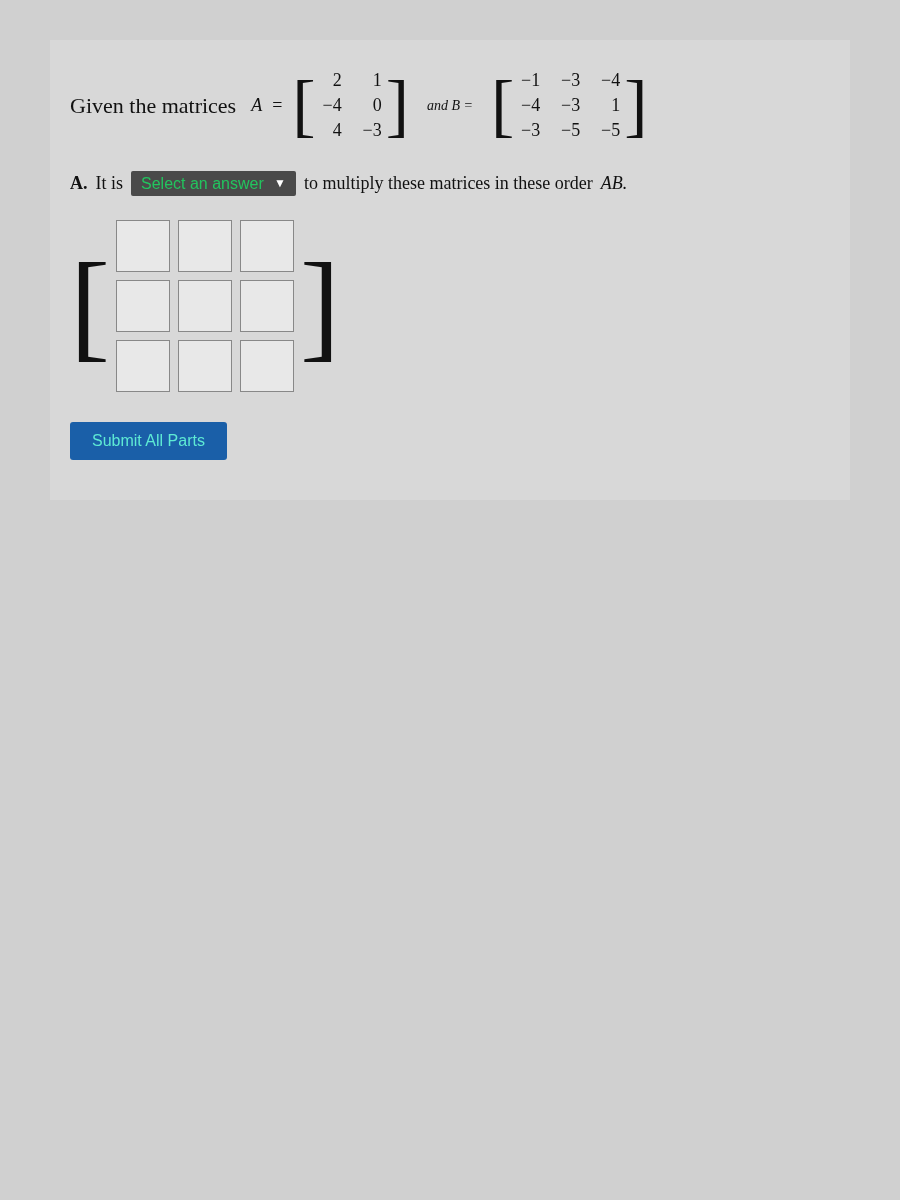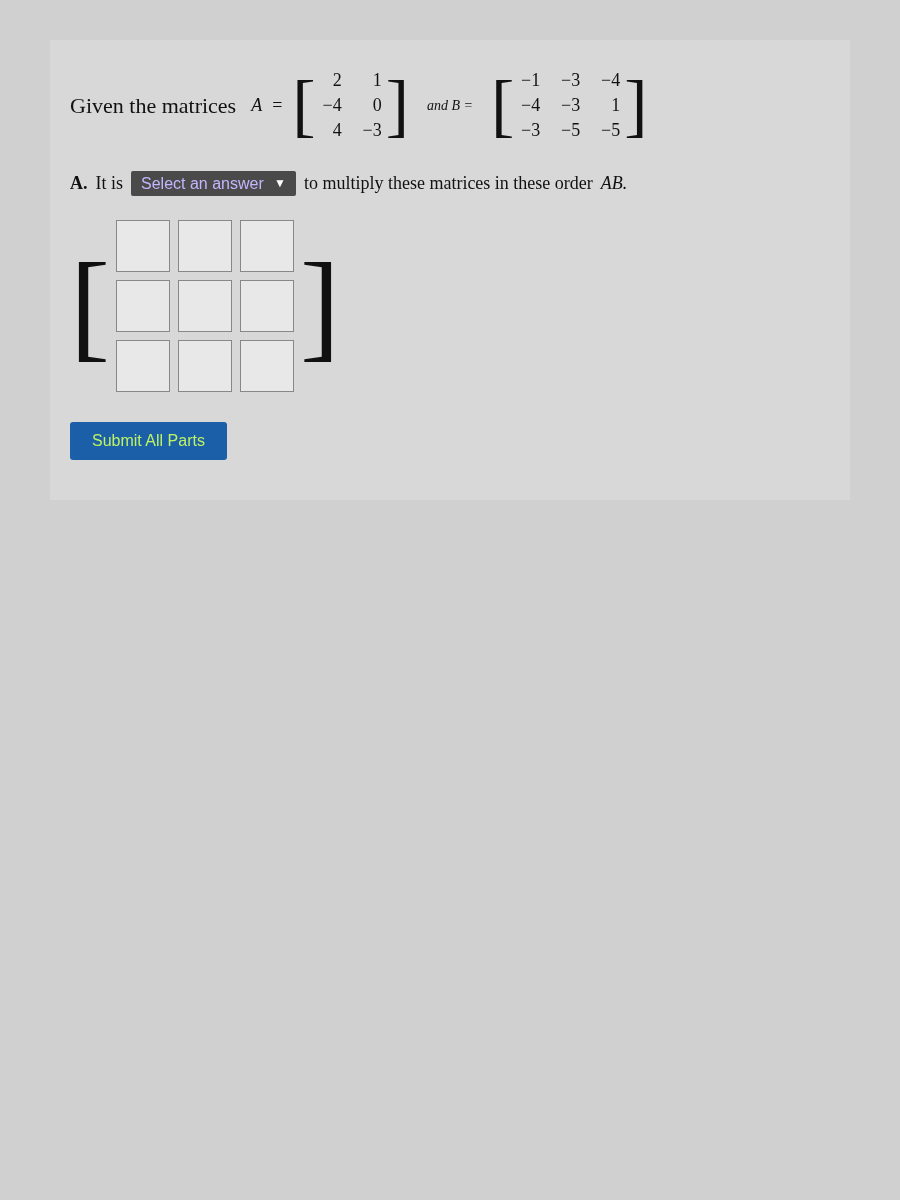--- a/index.html
+++ b/index.html
@@ -107,21 +107,21 @@
       border: none;
       padding: 4px 10px;
       font-size: 16px;
       cursor: pointer;
       gap: 6px;
       border-radius: 2px;
     }
 
     .select-answer select {
       background: transparent;
-      color: #c4b5fd;
+      color: #22c55e;
       border: none;
       font-size: 16px;
       cursor: pointer;
       outline: none;
       -webkit-appearance: none;
       appearance: none;
       padding-right: 4px;
     }
 
     .chevron-down {
@@ -174,21 +174,21 @@
       border: 1.5px solid #888;
       background: #e8e8e8;
       text-align: center;
       font-size: 16px;
       outline: none;
     }
 
     
     .submit-btn {
       background-color: #1a5fa8;
-      color: #bef264;
+      color: #5eead4;
       border: none;
       padding: 10px 22px;
       font-size: 16px;
       cursor: pointer;
       border-radius: 3px;
       font-family: Arial, sans-serif;
       font-weight: 500;
     }
 
     .italic {

